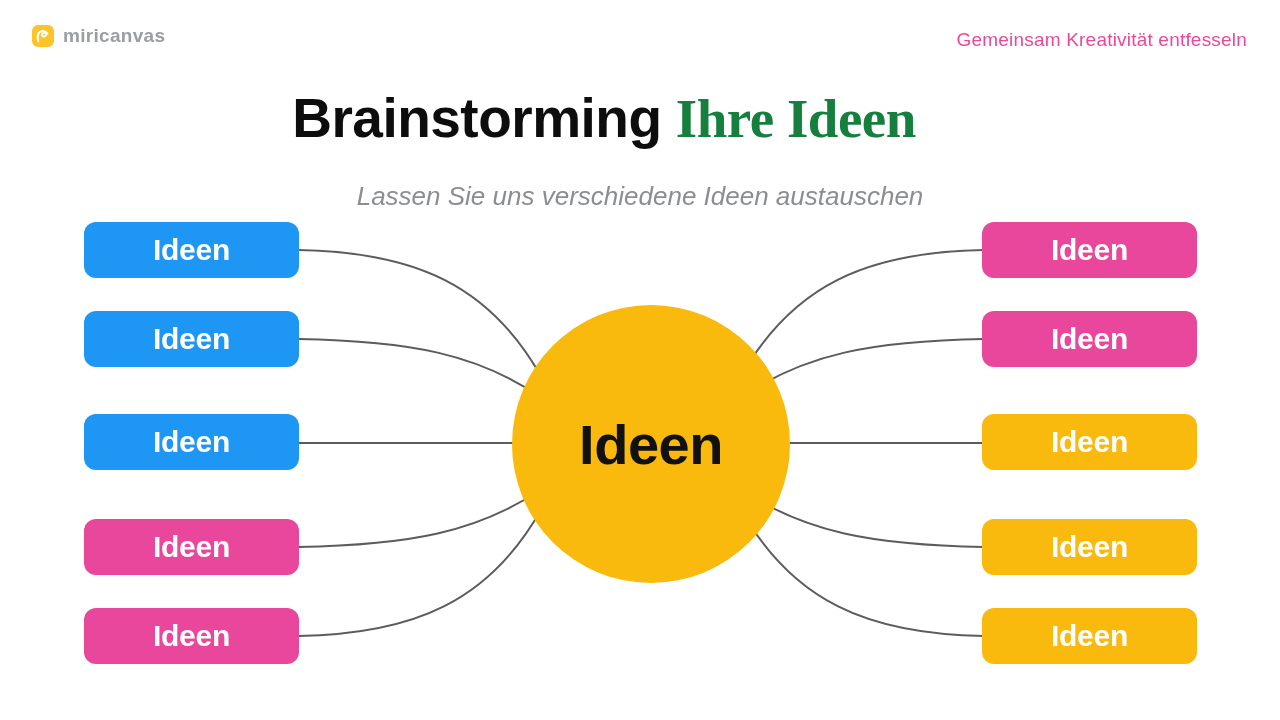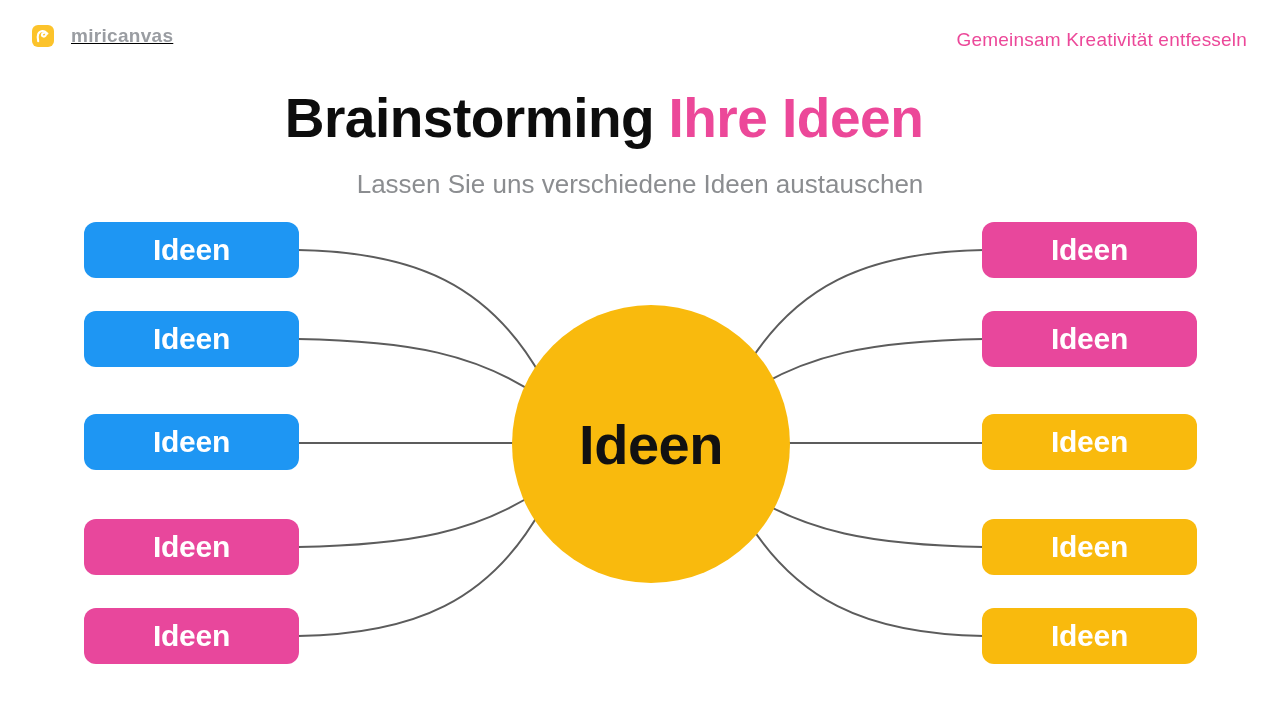--- a/index.html
+++ b/index.html
@@ -2,34 +2,34 @@
 <html><head>
 <meta charset="utf-8">
 <style>
   html,body{margin:0;padding:0;background:#ffffff;}
   .slide{
     position:relative;width:1280px;height:720px;background:#ffffff;
     font-family:"Liberation Sans",sans-serif;overflow:hidden;
   }
   
   .topbar{position:absolute;left:0;top:0;width:100%;height:60px;}
-  .brand{position:absolute;left:32px;top:25px;display:flex;align-items:center;gap:17px;cursor:pointer;text-decoration:underline;}
+  .brand{position:absolute;left:32px;top:25px;display:flex;align-items:center;gap:9px;cursor:pointer;}
   .logo{width:22px;height:22px;display:block;}
   .brand-name{font-size:19px;font-weight:700;color:#9a9da2;letter-spacing:.3px;}
   .tagline{position:absolute;right:33px;top:29px;font-size:19px;color:#ec4899;letter-spacing:.2px;}
   
   .title{
     position:absolute;top:86px;left:0;right:72px;margin:0;
     text-align:center;font-size:55px;line-height:64px;font-weight:700;letter-spacing:-.5px;color:#0d0d0d;
   }
   .title .t-black{margin-right:.26em;}
-  .title .t-accent{color:#ec4899;}
+  .title .t-accent{color:#15803d;font-family:Liberation Serif, serif;}
   .subtitle{
-    position:absolute;top:168px;left:0;right:0;margin:0;
-    text-align:center;font-size:26px;line-height:32px;color:#8b8d90;font-weight:400;
+    position:absolute;top:168px;left:0;right:0;margin:12px;
+    text-align:center;font-size:26px;line-height:32px;color:#8b8d90;font-weight:400;font-style:italic;
   }
   
   .connectors{position:absolute;left:0;top:0;width:1280px;height:720px;z-index:1;}
   .connectors path{stroke:#5c5c5c;stroke-width:2;fill:none;}
   
   .node{
     position:absolute;width:215px;height:56px;border-radius:12px;z-index:2;
     display:flex;align-items:center;justify-content:center;
   }
   .node span{color:#ffffff;font-size:30px;font-weight:700;letter-spacing:-.3px;}

